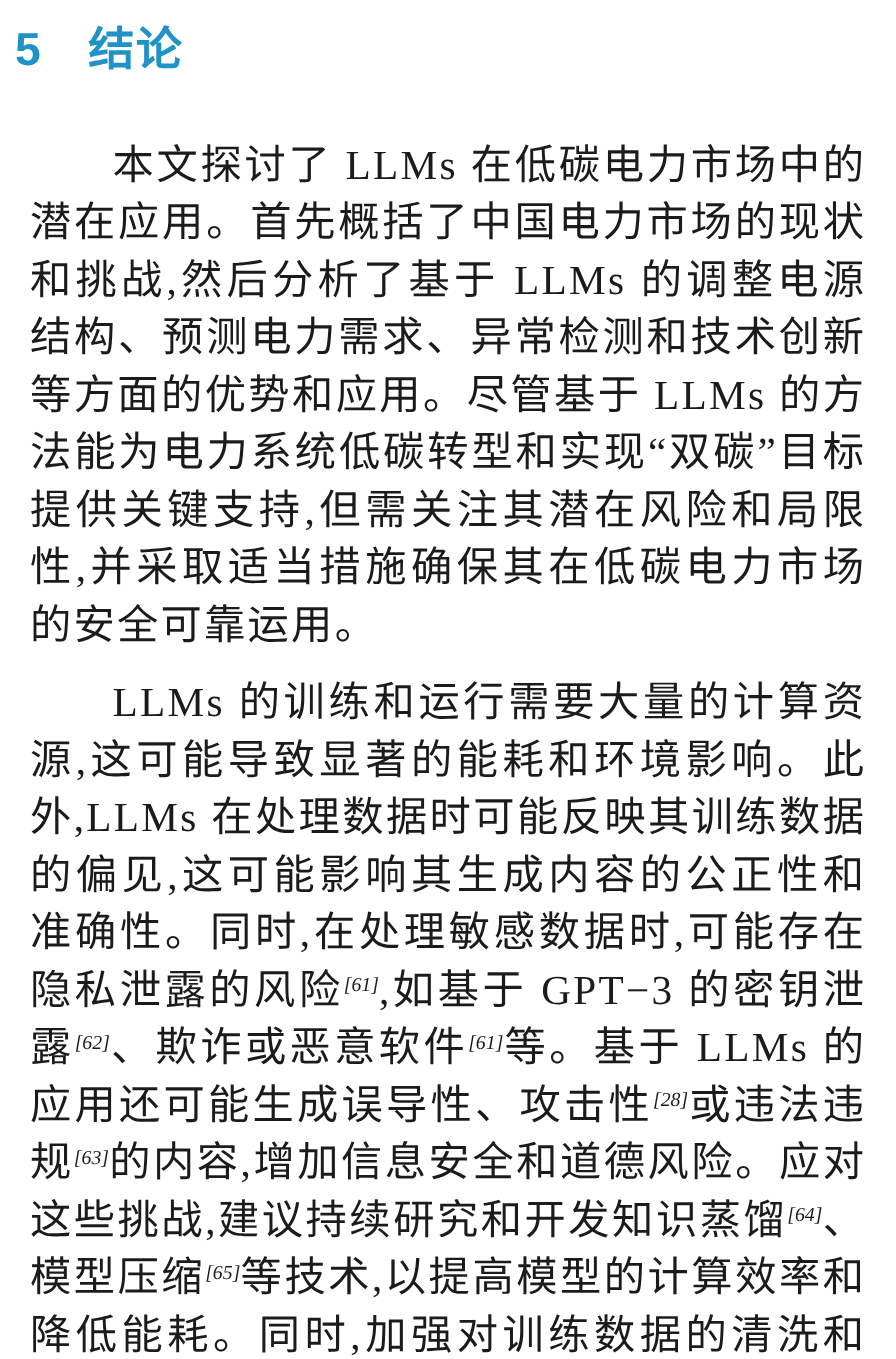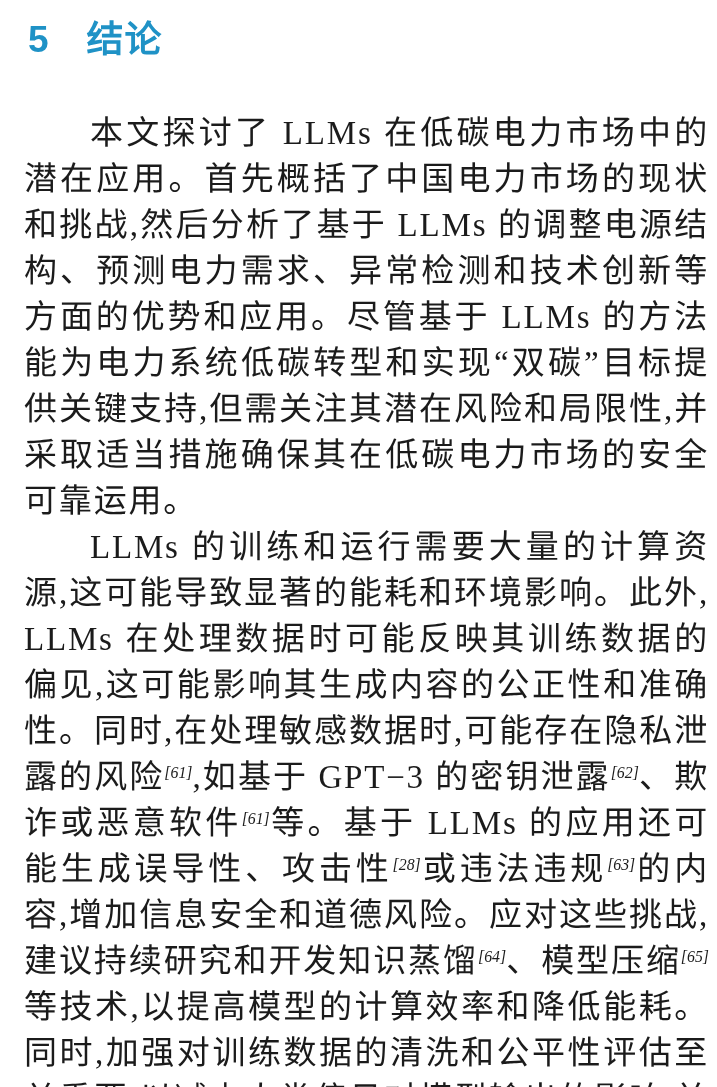--- a/index.html
+++ b/index.html
@@ -16,39 +16,39 @@
   body {
     width: 717px;
     height: 1087px;
     overflow: hidden;
     font-family: "Liberation Serif", "DejaVu Serif", serif;
     color: var(--ink);
   }
   .page {
     width: 717px;
     height: 1087px;
-    padding: 18px 8px 0 24px;
+    padding: 18px 8px 0 8px;
     overflow: hidden;
   }
   .heading {
     font-family: "Liberation Sans", "DejaVu Sans", sans-serif;
     font-weight: 600;
     font-size: 37px;
     line-height: 44px;
     color: var(--accent);
     margin: 0 0 48px 4px;
     letter-spacing: 1px;
   }
   .heading .section-num {
     display: inline-block;
     margin-right: 37px;
   }
   .article { margin: 0; }
   .para {
-    margin: 0;
+    margin: 16px;
     font-size: 33px;
     line-height: 46px;
     text-align: justify;
     text-justify: inter-character;
     text-indent: 2em;
     letter-spacing: 0.055em;
     word-break: break-all;
   }
   .cite {
     font-size: 0.48em;

